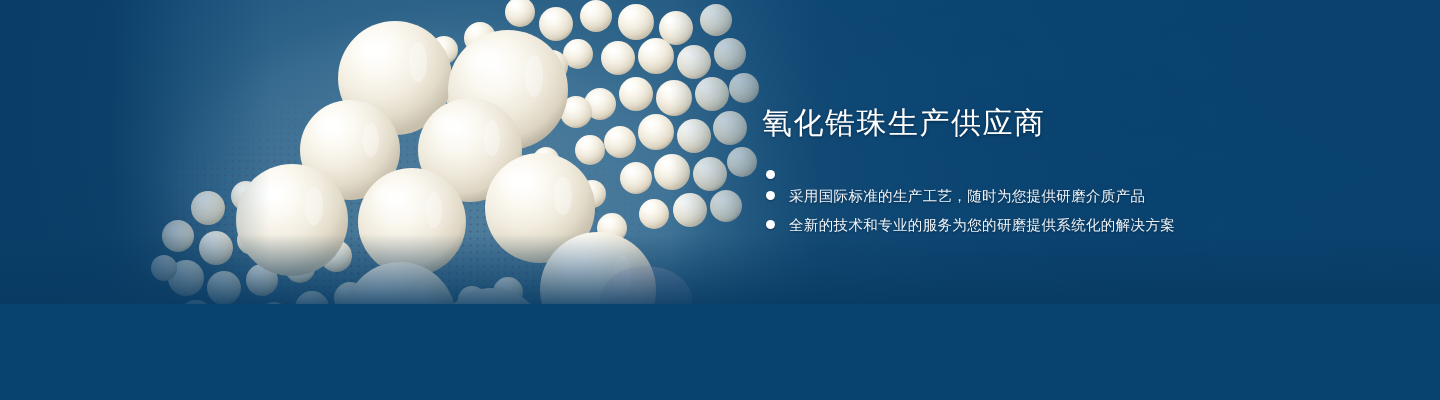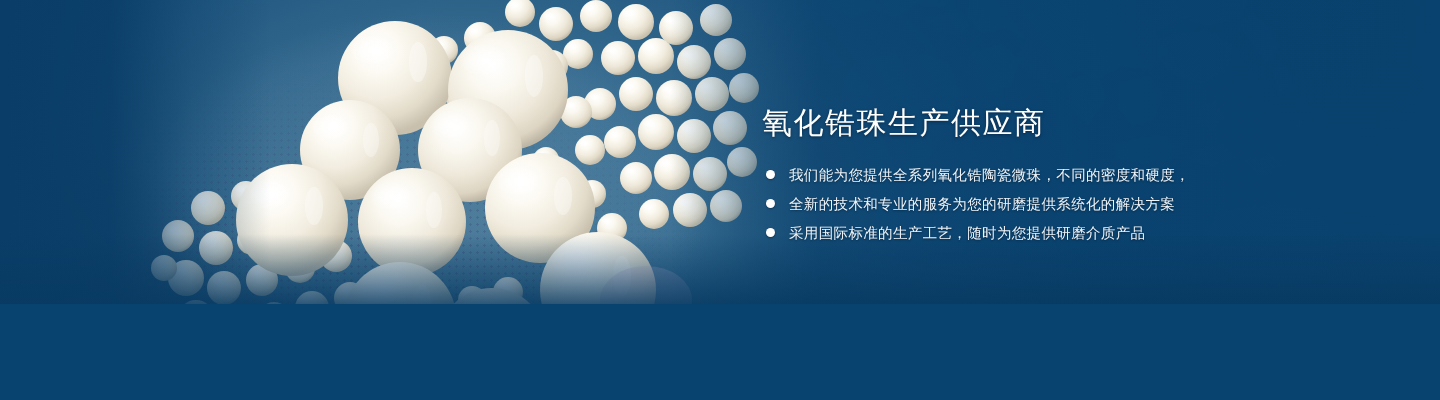--- a/index.html
+++ b/index.html
@@ -433,34 +433,33 @@
 
   <div id="text-block">
 
     <h1 id="headline">氧化锆珠生产供应商</h1>
 
     <ul id="bullet-list">
 
       <li class="bullet-row">
         <span class="bullet-dot"></span>
         <span class="bullet-text">
-          <span class="line">我们能为您提供全系列氧化锆陶瓷微珠，不同的密度和硬度，</span>
+        </span>
+      </li>
+
+      <li class="bullet-row">
+        <span class="bullet-dot"></span>
+        <span class="bullet-text">
+          <span class="line">采用国际标准的生产工艺，随时为您提供研磨介质产品</span>
         </span>
       </li>
 
       <li class="bullet-row">
         <span class="bullet-dot"></span>
         <span class="bullet-text">
           <span class="line">全新的技术和专业的服务为您的研磨提供系统化的解决方案</span>
         </span>
       </li>
 
-      <li class="bullet-row">
-        <span class="bullet-dot"></span>
-        <span class="bullet-text">
-          <span class="line">采用国际标准的生产工艺，随时为您提供研磨介质产品</span>
-        </span>
-      </li>
-
     </ul>
   </div>
 
 </div>
 
 </body></html>

